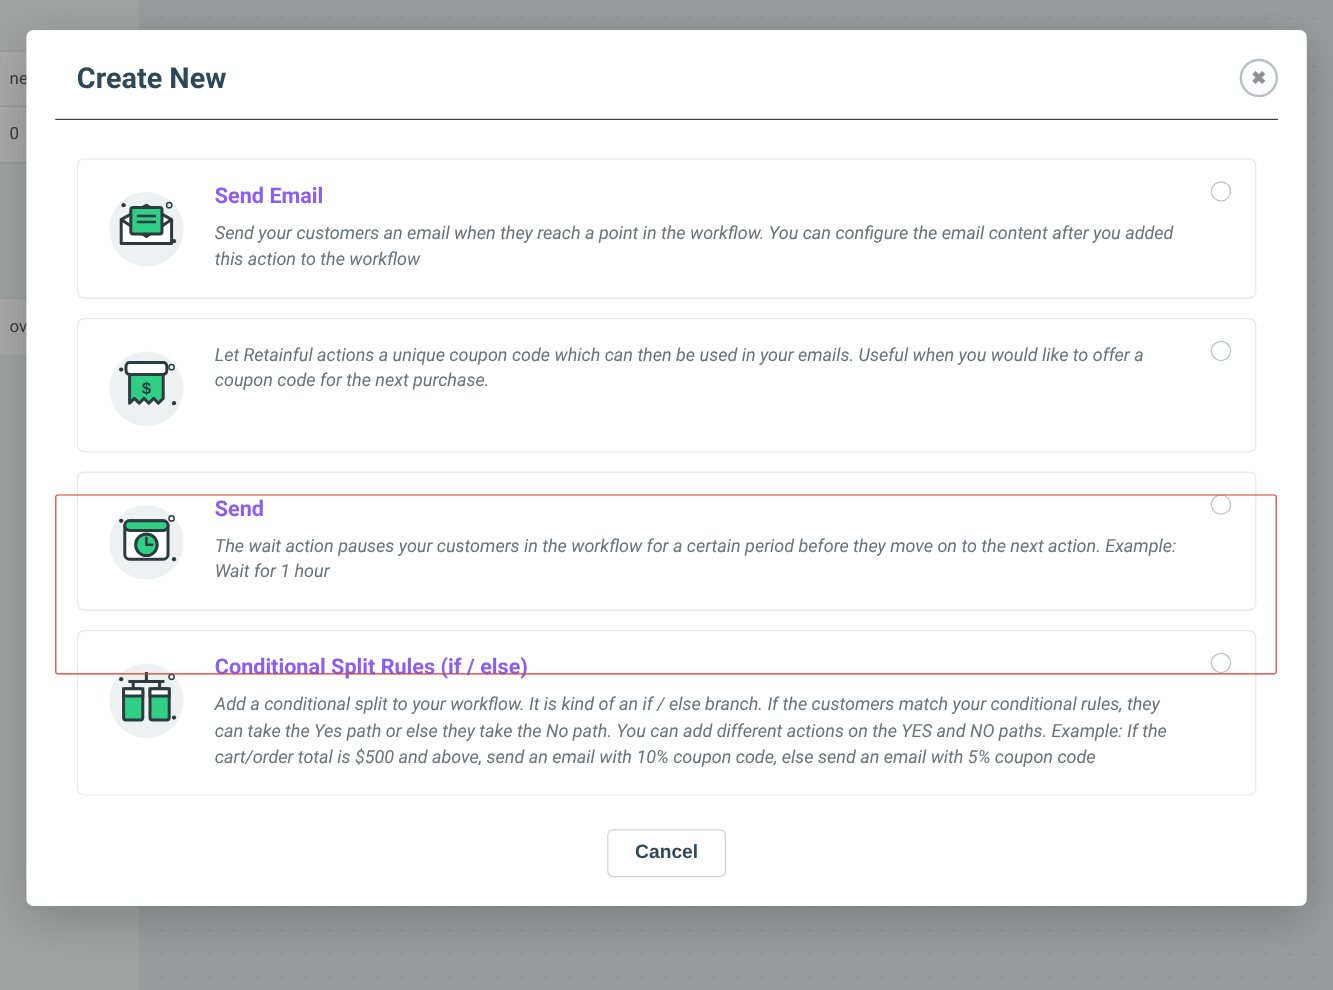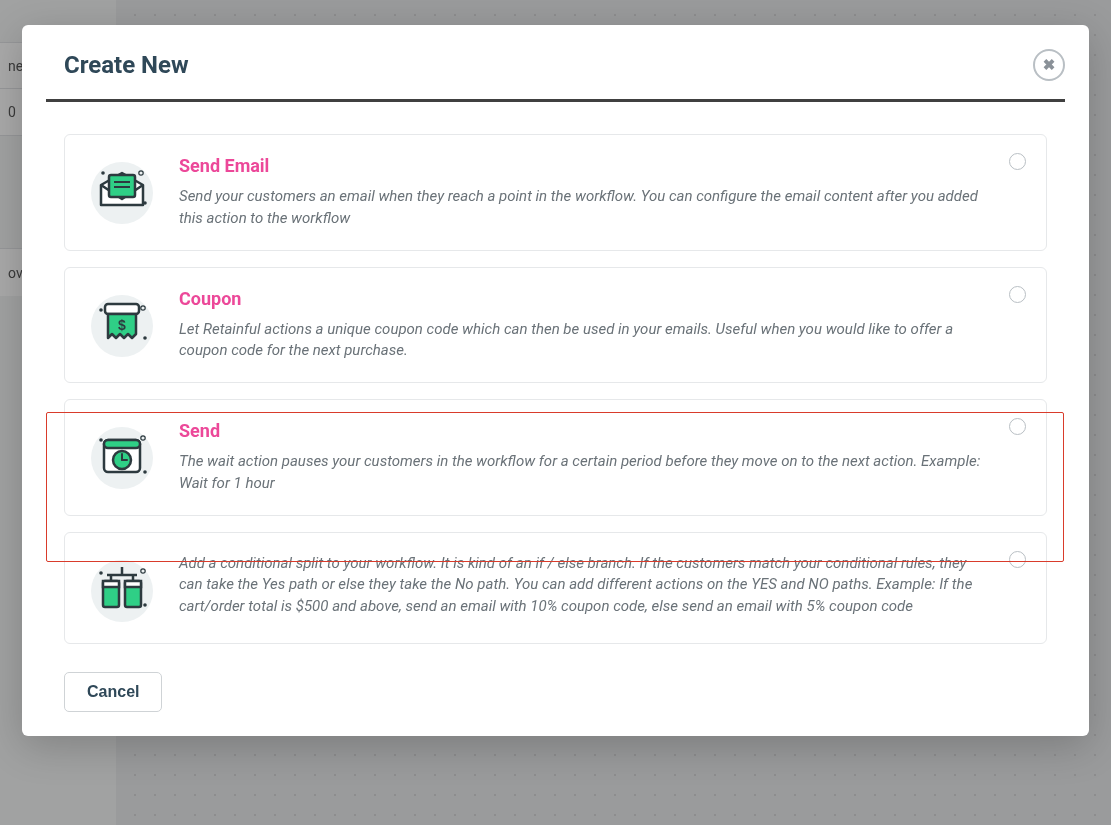--- a/index.html
+++ b/index.html
@@ -55,21 +55,21 @@
     border-radius: 6px;
     box-shadow: 0 10px 40px rgba(0,0,0,0.2);
     display: flex;
     flex-direction: column;
   }
   .modal-header {
     display: flex;
     align-items: center;
     justify-content: space-between;
     padding: 24px 24px 18px 42px;
-    border-bottom: 3px solid #404040;
+    border-bottom: 1px solid #404040;
     margin: 0 24px 0 24px;
     padding-left: 18px;
     padding-right: 0;
   }
   .modal-title {
     font-size: 24px;
     font-weight: 700;
     color: #2f4858;
   }
   .close-btn {
@@ -111,21 +111,21 @@
     align-items: center;
     justify-content: center;
   }
   .option-text {
     flex: 1 1 auto;
     padding-right: 40px;
   }
   .option-title {
     font-size: 18px;
     font-weight: 700;
-    color: #ec4899;
+    color: #8b5cf6;
     margin: 0 0 10px 0;
   }
   .option-desc {
     font-size: 15px;
     line-height: 1.45;
     color: #6a7278;
     margin: 0;
     font-style: italic;
   }
   .option-radio {
@@ -139,21 +139,21 @@
     background: #fff;
   }
   .highlight-box {
     position: absolute;
     border: 1.5px solid #d93b2b;
     border-radius: 2px;
     pointer-events: none;
   }
   .modal-footer {
     display: flex;
-    justify-content: flex-start;
+    justify-content: center;
     padding: 18px 42px 24px 42px;
   }
   .cancel-btn {
     border: 1px solid #cfd3d6;
     background: #fff;
     color: #2f4858;
     font-size: 16px;
     font-weight: 600;
     padding: 10px 22px;
     border-radius: 5px;
@@ -216,21 +216,20 @@
           <circle cx="35" cy="38" r="31" fill="#edf1f2"></circle>
           <circle cx="14" cy="22" r="1.8" fill="#2d3a3f"></circle>
           <circle cx="58" cy="50" r="1.8" fill="#2d3a3f"></circle>
           <circle cx="56" cy="20" r="2.2" fill="none" stroke="#2d3a3f" stroke-width="1.2"></circle>
           <rect x="18" y="16" width="34" height="10" rx="3" fill="#fff" stroke="#2d3a3f" stroke-width="2.5"></rect>
           <path d="M21 26 L21 50 L25 46 L29 50 L33 46 L37 50 L41 46 L45 50 L49 46 L49 26 Z" fill="#2fcf86" stroke="#2d3a3f" stroke-width="2.5" stroke-linejoin="round"></path>
           <text x="35" y="42" text-anchor="middle" font-size="14" font-weight="700" fill="#2d3a3f" font-family="Arial">$</text>
         </svg>
       </div>
       <div class="option-text">
-        <h3 class="option-title">Coupon</h3>
         <p class="option-desc">Let Retainful actions a unique coupon code which can then be used in your emails. Useful when you would like to offer a coupon code for the next purchase.</p>
       </div>
       <div class="option-radio"></div>
     </div>
 
     <div class="option-card">
       <div class="option-icon">
         <svg width="70" height="70" viewBox="0 0 70 70">
           <circle cx="35" cy="38" r="31" fill="#edf1f2"></circle>
           <circle cx="14" cy="20" r="1.8" fill="#2d3a3f"></circle>
@@ -261,20 +260,21 @@
           <line x1="20" y1="22" x2="50" y2="22" stroke="#2d3a3f" stroke-width="2.5"></line>
           <line x1="24" y1="22" x2="24" y2="28" stroke="#2d3a3f" stroke-width="2.5"></line>
           <line x1="46" y1="22" x2="46" y2="28" stroke="#2d3a3f" stroke-width="2.5"></line>
           <rect x="16" y="28" width="16" height="26" rx="2" fill="#2fcf86" stroke="#2d3a3f" stroke-width="2.5"></rect>
           <rect x="38" y="28" width="16" height="26" rx="2" fill="#2fcf86" stroke="#2d3a3f" stroke-width="2.5"></rect>
           <rect x="16" y="28" width="16" height="6" fill="#fff" stroke="#2d3a3f" stroke-width="2.5"></rect>
           <rect x="38" y="28" width="16" height="6" fill="#fff" stroke="#2d3a3f" stroke-width="2.5"></rect>
         </svg>
       </div>
       <div class="option-text">
+        <h3 class="option-title">Conditional Split Rules (if / else)</h3>
         <p class="option-desc">Add a conditional split to your workflow. It is kind of an if / else branch. If the customers match your conditional rules, they can take the Yes path or else they take the No path. You can add different actions on the YES and NO paths. Example: If the cart/order total is $500 and above, send an email with 10% coupon code, else send an email with 5% coupon code</p>
       </div>
       <div class="option-radio"></div>
     </div>
 
   </div>
 
   <div class="modal-footer">
     <button class="cancel-btn">Cancel</button>
   </div>

